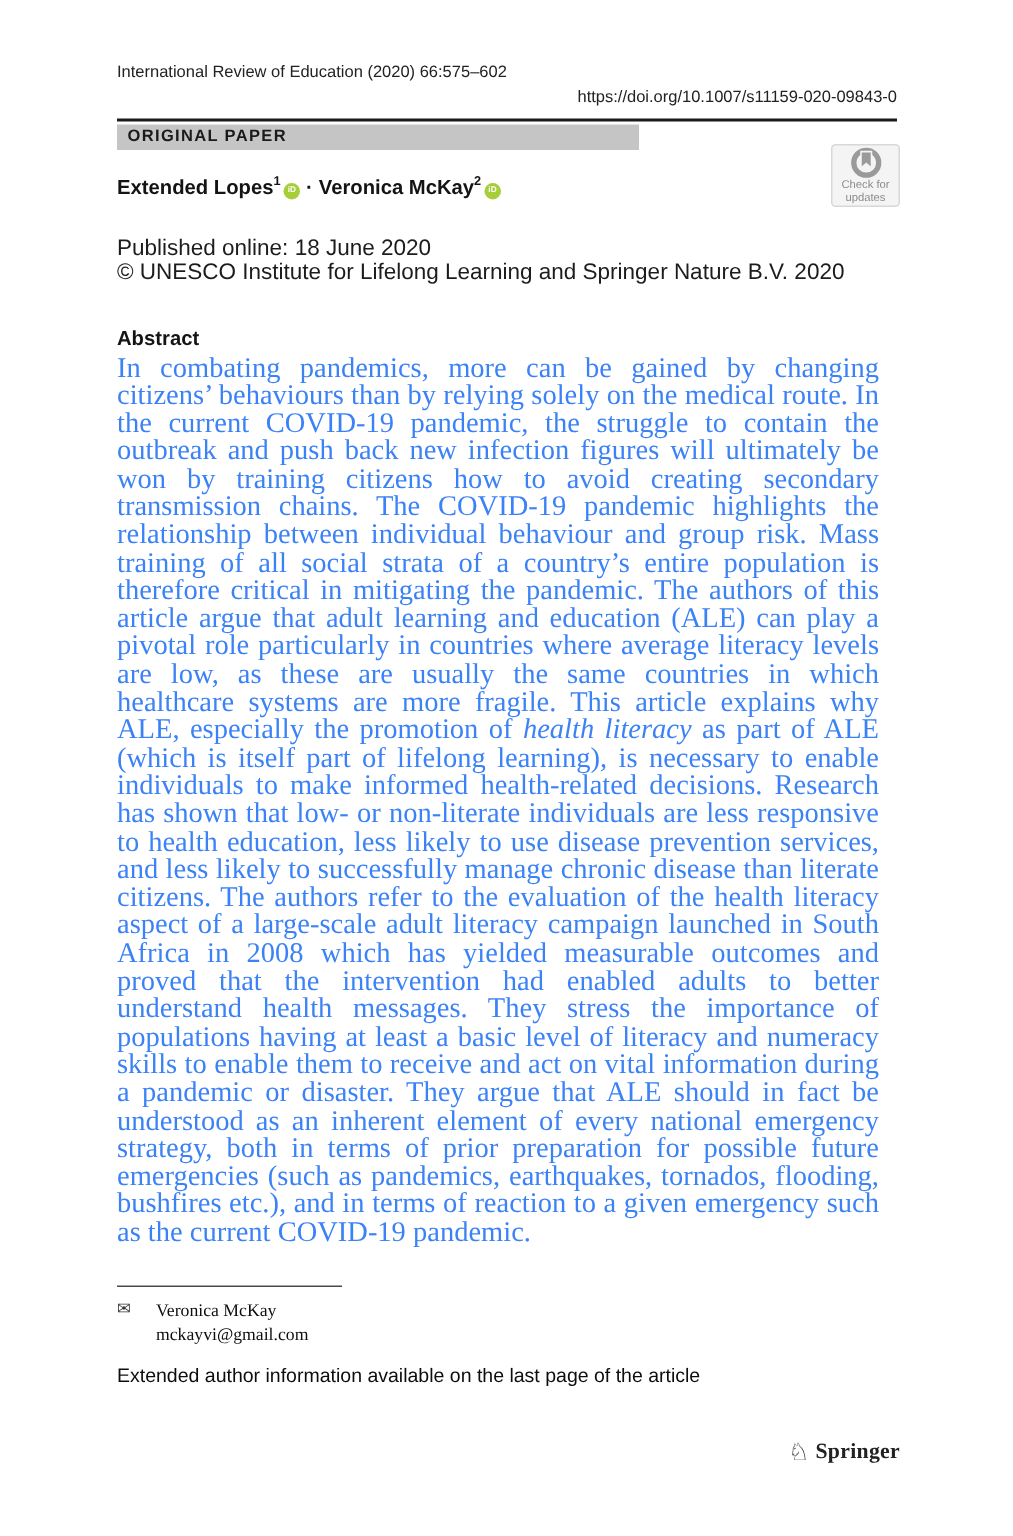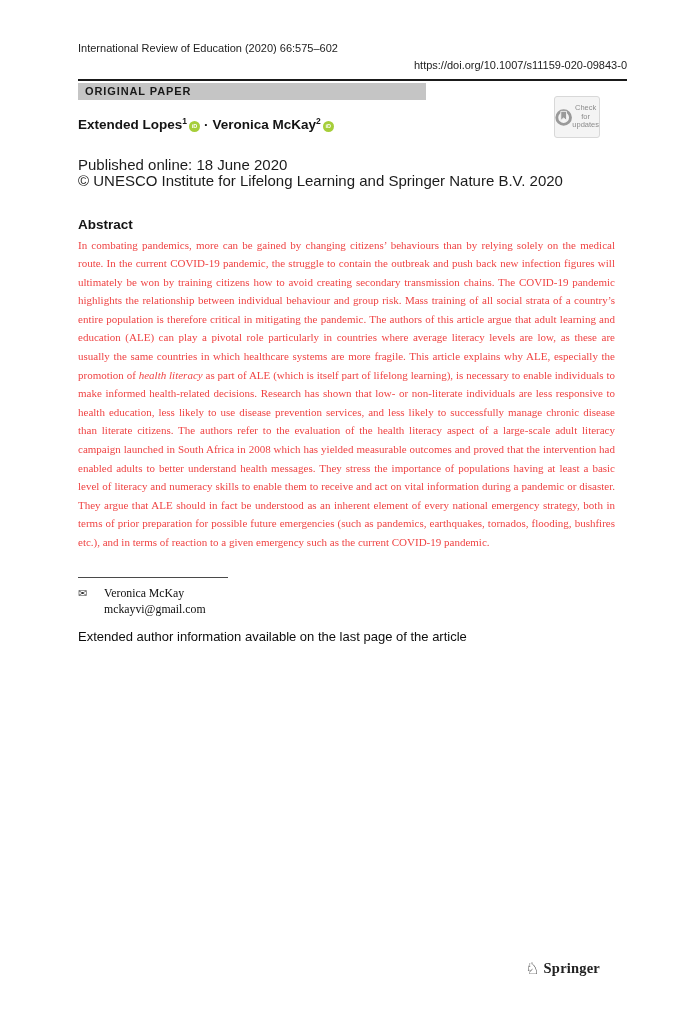--- a/index.html
+++ b/index.html
@@ -4,21 +4,21 @@
 <style>
   html,body { margin:0; padding:0; background:#fff; }
   .page {
     position: relative;
     width: 675px; height: 1024px;
     background: #ffffff;
     overflow: hidden;
     font-family: "Liberation Sans", sans-serif;
     color: #111;
   }
-  .content { padding: 0 48px 0 78px; }
+  .content { padding: 0 77px 0 78px; }
 
   
   .journal-ref { margin: 0; padding-top: 40px; font-size: 11px; line-height: 16.5px; color: #222; }
   .journal-ref .doi { color: #222; text-decoration: none; cursor: pointer; text-align: right; }
 
   
   .rule-band { margin-top: 6px; border-top: 2.5px solid #1a1a1a; text-align: center; }
   .band {
     margin-top: 1.5px;
     width: 341px; height: 17px;
@@ -27,21 +27,21 @@
     padding-left: 7px;
     font-size: 11px; font-weight: bold; letter-spacing: 0.9px; color: #1a1a1a;
   }
 
   
   .check-badge {
     position: absolute; left: 554px; top: 96px;
     width: 46px; height: 42px;
     background: #f4f4f4;
     border: 1px solid #d8d8d8; border-radius: 3px;
-    display: flex; flex-direction: row; align-items: center;
+    display: flex; flex-direction: column; align-items: center;
     cursor: pointer;
     box-sizing: border-box;
   }
   .check-badge .cm-icon { margin-top: 1px; width: 21px; height: 21px; }
   .check-badge .cb-txt { font-size: 7.5px; line-height: 8.5px; color: #8c8c8c; text-align: center; }
 
   
   .title { margin: 37px 0 0 0; font-size: 19.5px; line-height: 27px; font-weight: bold; color: #141414; letter-spacing: -0.1px; }
 
   
@@ -57,22 +57,22 @@
   .authors .sep { margin: 0 4px; }
 
   
   .pub-info { margin-top: 25px; font-size: 15px; line-height: 16px; color: #1c1c1c; }
 
   
   .abs-heading { margin: 28px 0 0 0; font-size: 13.5px; font-weight: bold; color: #141414; font-family: "Liberation Sans", sans-serif; }
   .abs-body {
     margin: 4px 12px 0 0;
     font-family: "Liberation Serif", serif;
-    font-size: 11px; line-height: 18.6px;
-    text-align: justify; color: #ef4444;
+    font-size: 19px; line-height: 18.6px;
+    text-align: justify; color: #3b82f6;
   }
   .abs-body em { font-style: italic; }
 
   
   .keywords { margin: 15px 0 0 0; font-family: "Liberation Serif", serif; font-size: 13.2px; line-height: 18px; color: #0d0d0d; }
   .keywords .kw-head { font-family: "Liberation Sans", sans-serif; font-weight: bold; font-size: 13px; color: #141414; margin-right: 9px; }
 
   
   .fn-divider { margin-top: 25px; width: 150px; border-top: 1.5px solid #4a4a4a; }
   .correspondence { margin-top: 7px; display: flex; font-family: "Liberation Serif", serif; font-size: 11.8px; line-height: 16px; color: #0d0d0d; }

